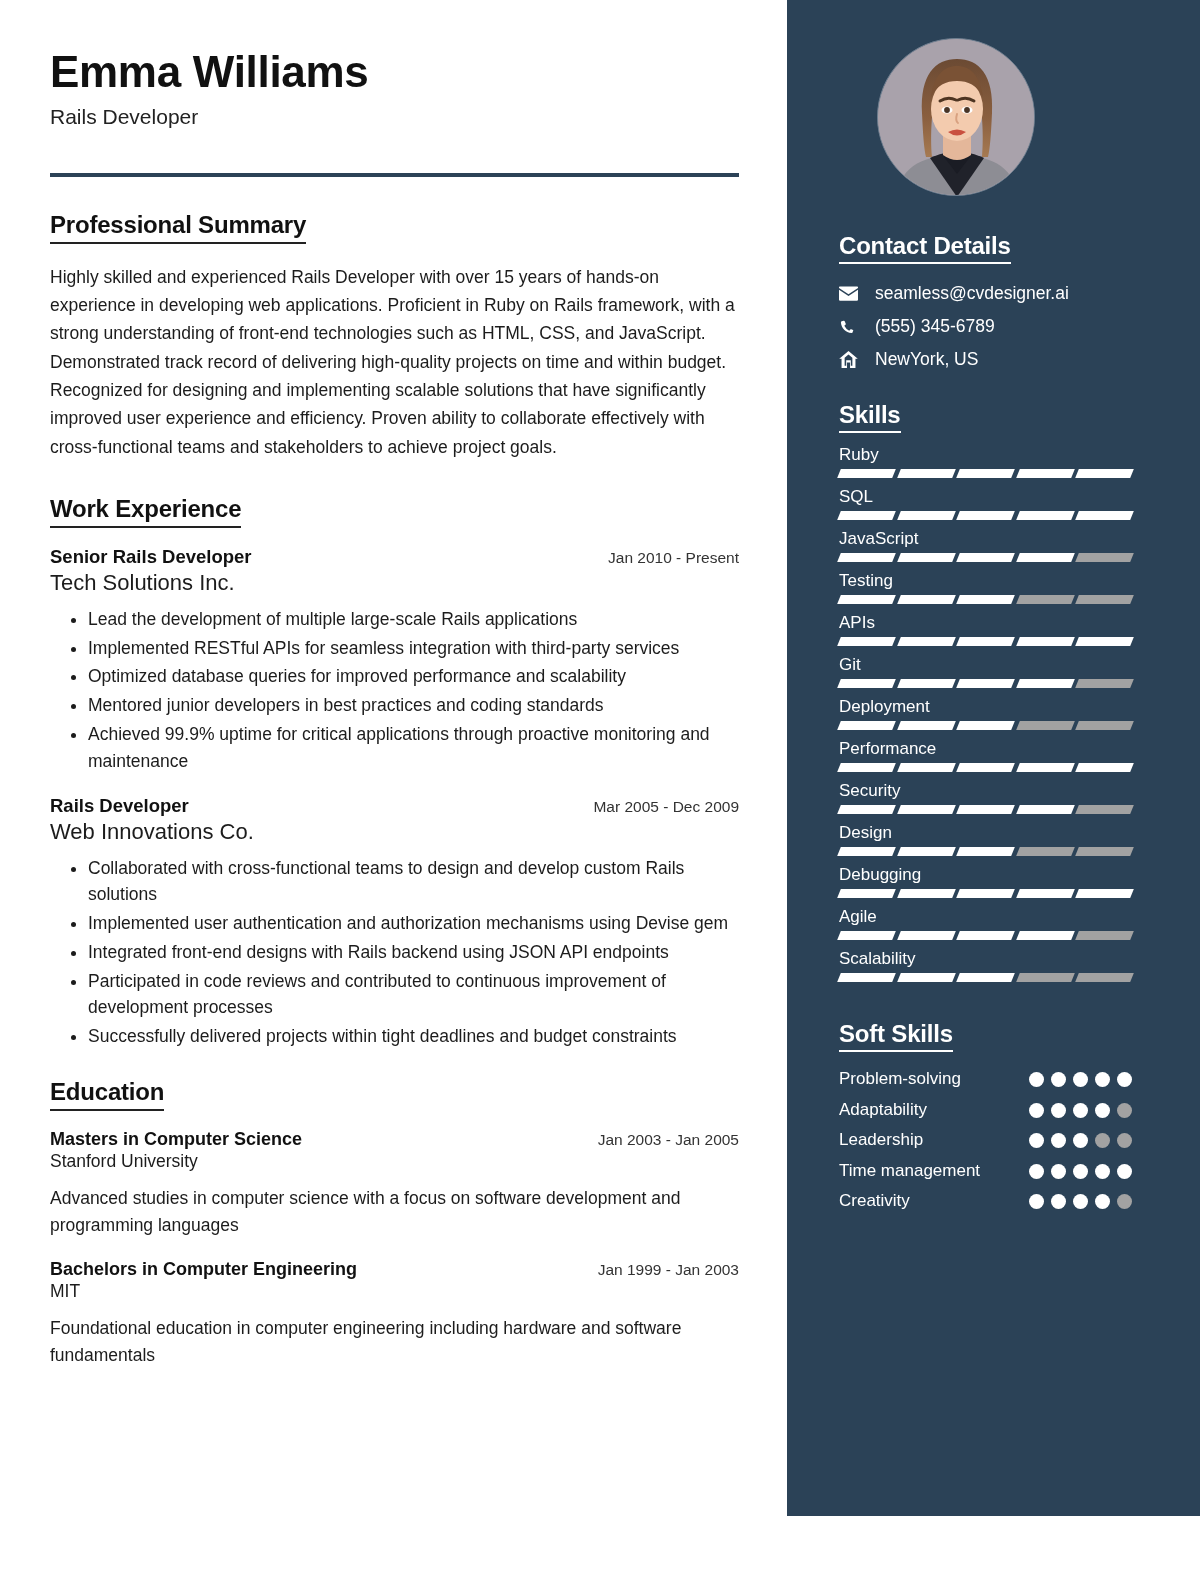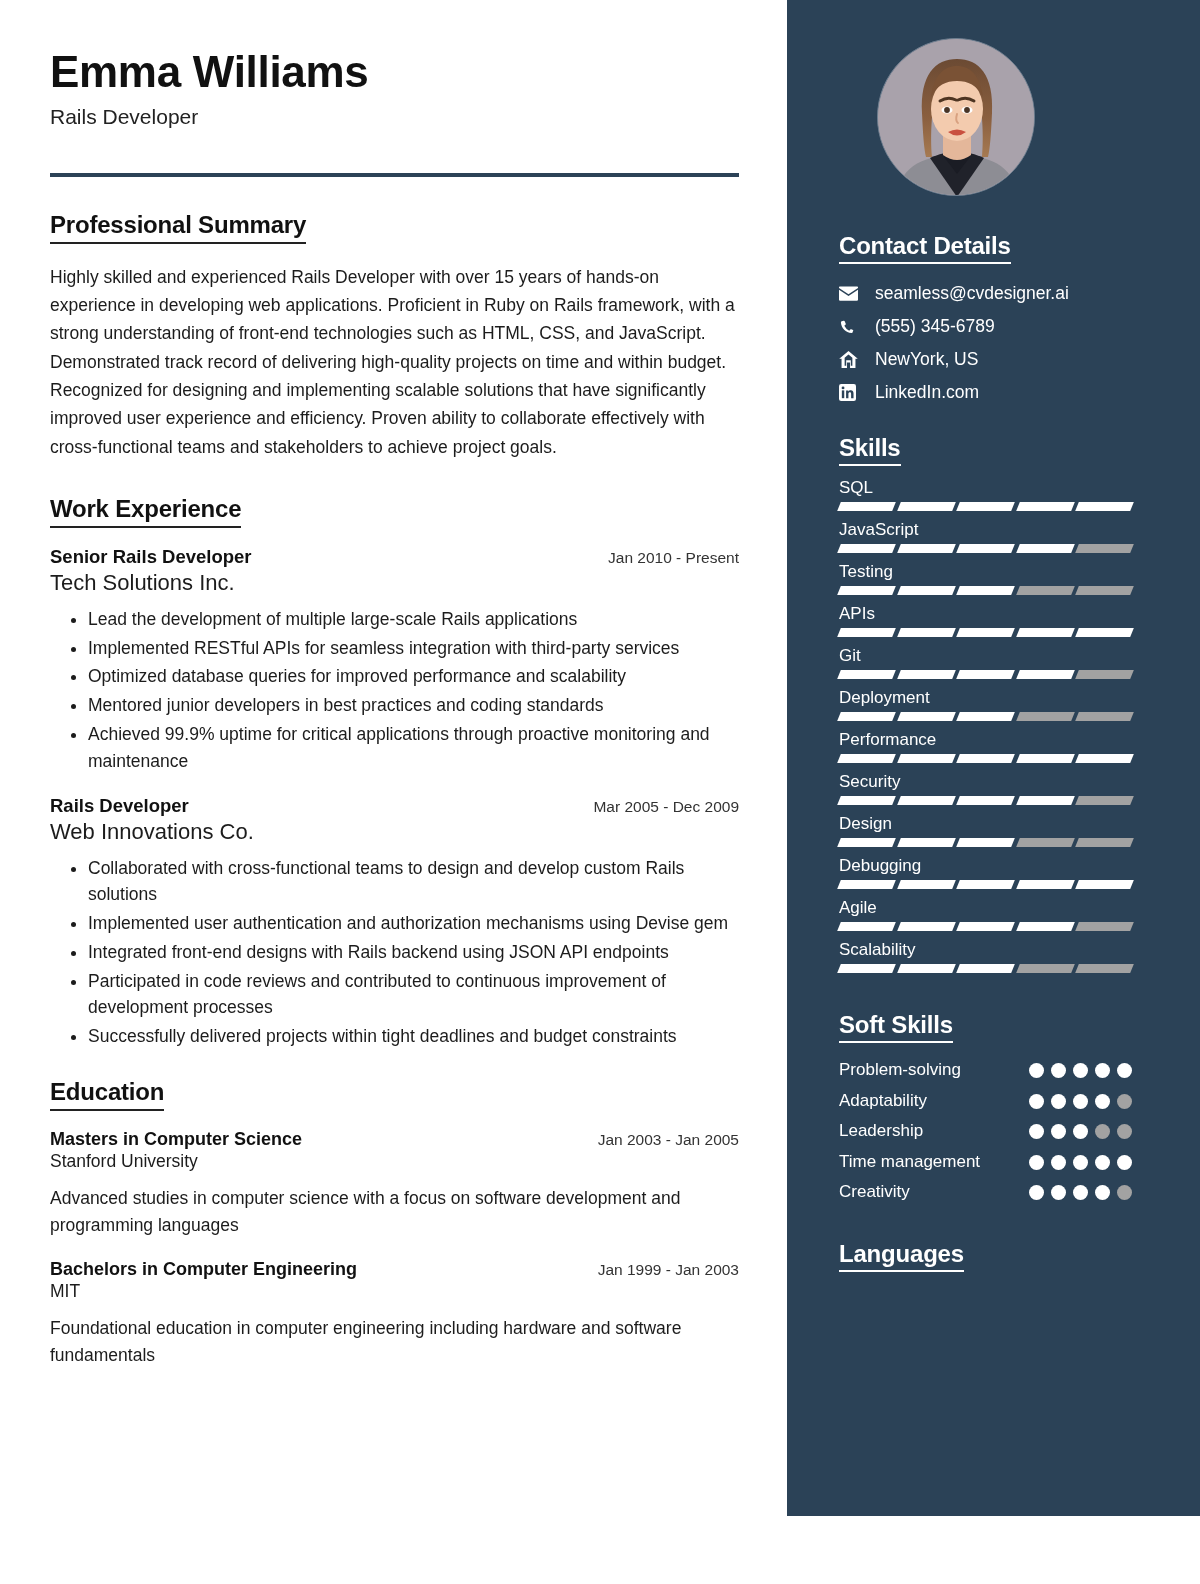--- a/index.html
+++ b/index.html
@@ -407,37 +407,36 @@
           </div>
           <div class="contact-item">
             <span class="contact-icon">
               <svg width="19" height="17" viewBox="0 0 24 22">
                 <path d="M12 0L0 10h3v12h7v-7h4v7h7V10h3L12 0zm0 4.6l5 4.2V19h-2v-7H9v7H7V8.8l5-4.2z"></path>
                 <path d="M12 1.8L1.8 10.4 12 2.9l10.2 7.5z"></path>
               </svg>
             </span>
             <span class="contact-text">NewYork, US</span>
           </div>
-          <div class="contact-item">
-            <span class="contact-icon">
-              <svg width="17" height="17" viewBox="0 0 24 24">
-                <rect x="0" y="0" width="24" height="24" rx="3"></rect>
-                <rect x="4" y="9" width="3.4" height="11" fill="#2b4257"></rect>
-                <circle cx="5.7" cy="5.5" r="2" fill="#2b4257"></circle>
-                <path d="M10 9h3.2v1.5c.6-1 1.8-1.8 3.4-1.8 3 0 3.9 1.9 3.9 4.7V20h-3.4v-5.9c0-1.4-.5-2.3-1.8-2.3-1 0-1.6.7-1.9 1.4-.1.3-.1.6-.1 1V20H10z" fill="#2b4257"></path>
-              </svg>
-            </span>
-            <span class="contact-text">LinkedIn.com</span>
-          </div>
         </div>
     </div>
 
     <div class="skills-block">
       <div class="side-heading">Skills</div>
       <div class="skills-list" id="skills-list">
+          <div class="skill-row">
+            <div class="skill-name">Ruby</div>
+            <div class="skill-bars">
+              <div class="skill-seg on"></div>
+              <div class="skill-seg on"></div>
+              <div class="skill-seg on"></div>
+              <div class="skill-seg on"></div>
+              <div class="skill-seg on"></div>
+            </div>
+          </div>
           <div class="skill-row">
             <div class="skill-name">SQL</div>
             <div class="skill-bars">
               <div class="skill-seg on"></div>
               <div class="skill-seg on"></div>
               <div class="skill-seg on"></div>
               <div class="skill-seg on"></div>
               <div class="skill-seg on"></div>
             </div>
           </div>
@@ -603,18 +602,15 @@
               <span class="dot on"></span>
               <span class="dot on"></span>
               <span class="dot on"></span>
               <span class="dot on"></span>
               <span class="dot off"></span>
             </div>
           </div>
         </div>
     </div>
 
-    <div class="lang-block">
-      <div class="side-heading">Languages</div>
-    </div>
 
   </div>
 </div>
 
 </body></html>

